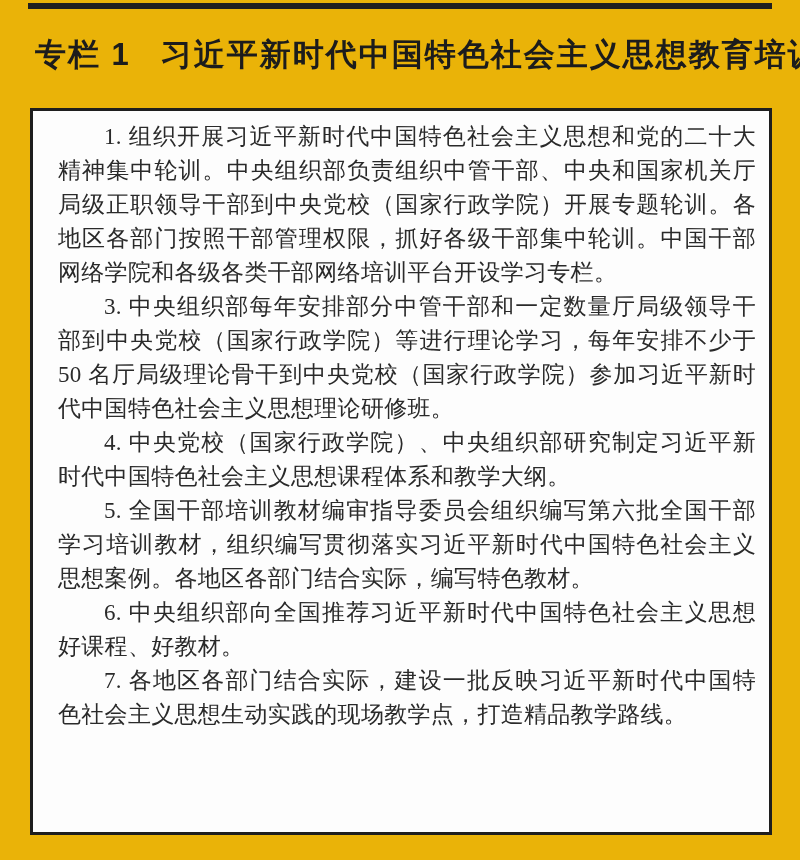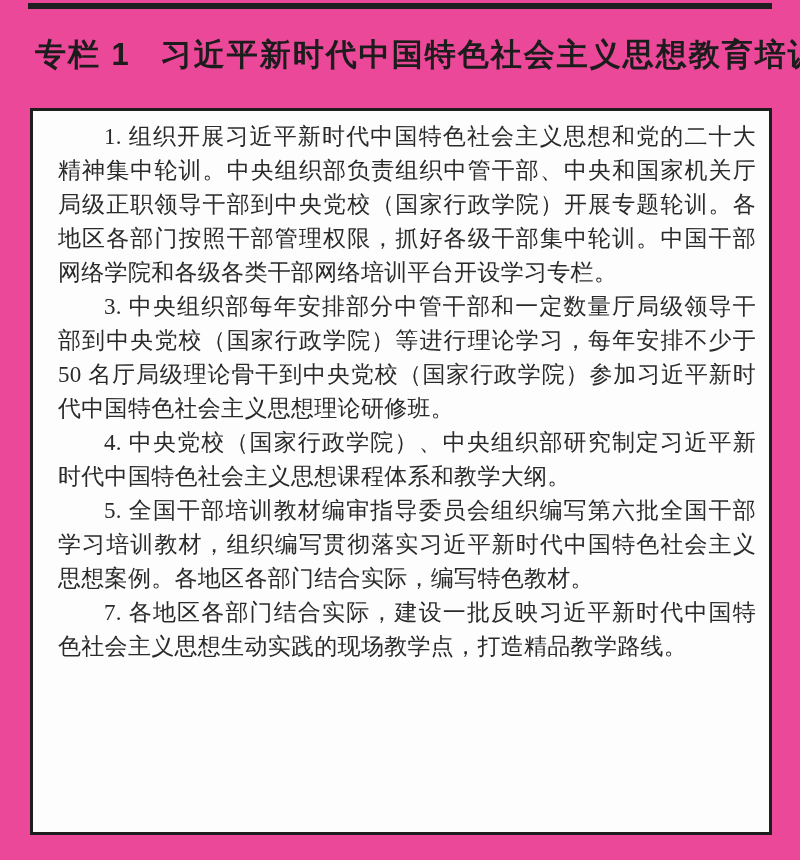--- a/index.html
+++ b/index.html
@@ -1,21 +1,21 @@
 <!DOCTYPE html>
 <html><head>
 <meta charset="utf-8">
 <style>
   * { margin: 0; padding: 0; box-sizing: border-box; }
   html, body { background: #ffffff; }
   .page {
     position: relative;
     width: 800px;
     height: 860px;
-    background: #ec4899;
+    background: #eab308;
     font-family: "Liberation Serif", "DejaVu Serif", serif;
     color: #262626;
     overflow: hidden;
   }
   .top-rule {
     position: absolute;
     top: 3px;
     left: 28px;
     right: 28px;
     height: 6px;
@@ -66,16 +66,17 @@
   <div class="header">
     <span>专栏 1</span>
     <span>习近平新时代中国特色社会主义思想教育培训计划</span>
   </div>
 
   <div class="content-box">
     <p>1. 组织开展习近平新时代中国特色社会主义思想和党的二十大精神集中轮训。中央组织部负责组织中管干部、中央和国家机关厅局级正职领导干部到中央党校（国家行政学院）开展专题轮训。各地区各部门按照干部管理权限，抓好各级干部集中轮训。中国干部网络学院和各级各类干部网络培训平台开设学习专栏。</p>
     <p>3. 中央组织部每年安排部分中管干部和一定数量厅局级领导干部到中央党校（国家行政学院）等进行理论学习，每年安排不少于 50 名厅局级理论骨干到中央党校（国家行政学院）参加习近平新时代中国特色社会主义思想理论研修班。</p>
     <p>4. 中央党校（国家行政学院）、中央组织部研究制定习近平新时代中国特色社会主义思想课程体系和教学大纲。</p>
     <p>5. 全国干部培训教材编审指导委员会组织编写第六批全国干部学习培训教材，组织编写贯彻落实习近平新时代中国特色社会主义思想案例。各地区各部门结合实际，编写特色教材。</p>
+    <p>6. 中央组织部向全国推荐习近平新时代中国特色社会主义思想好课程、好教材。</p>
     <p>7. 各地区各部门结合实际，建设一批反映习近平新时代中国特色社会主义思想生动实践的现场教学点，打造精品教学路线。</p>
   </div>
 
 </div>
 
 </body></html>

